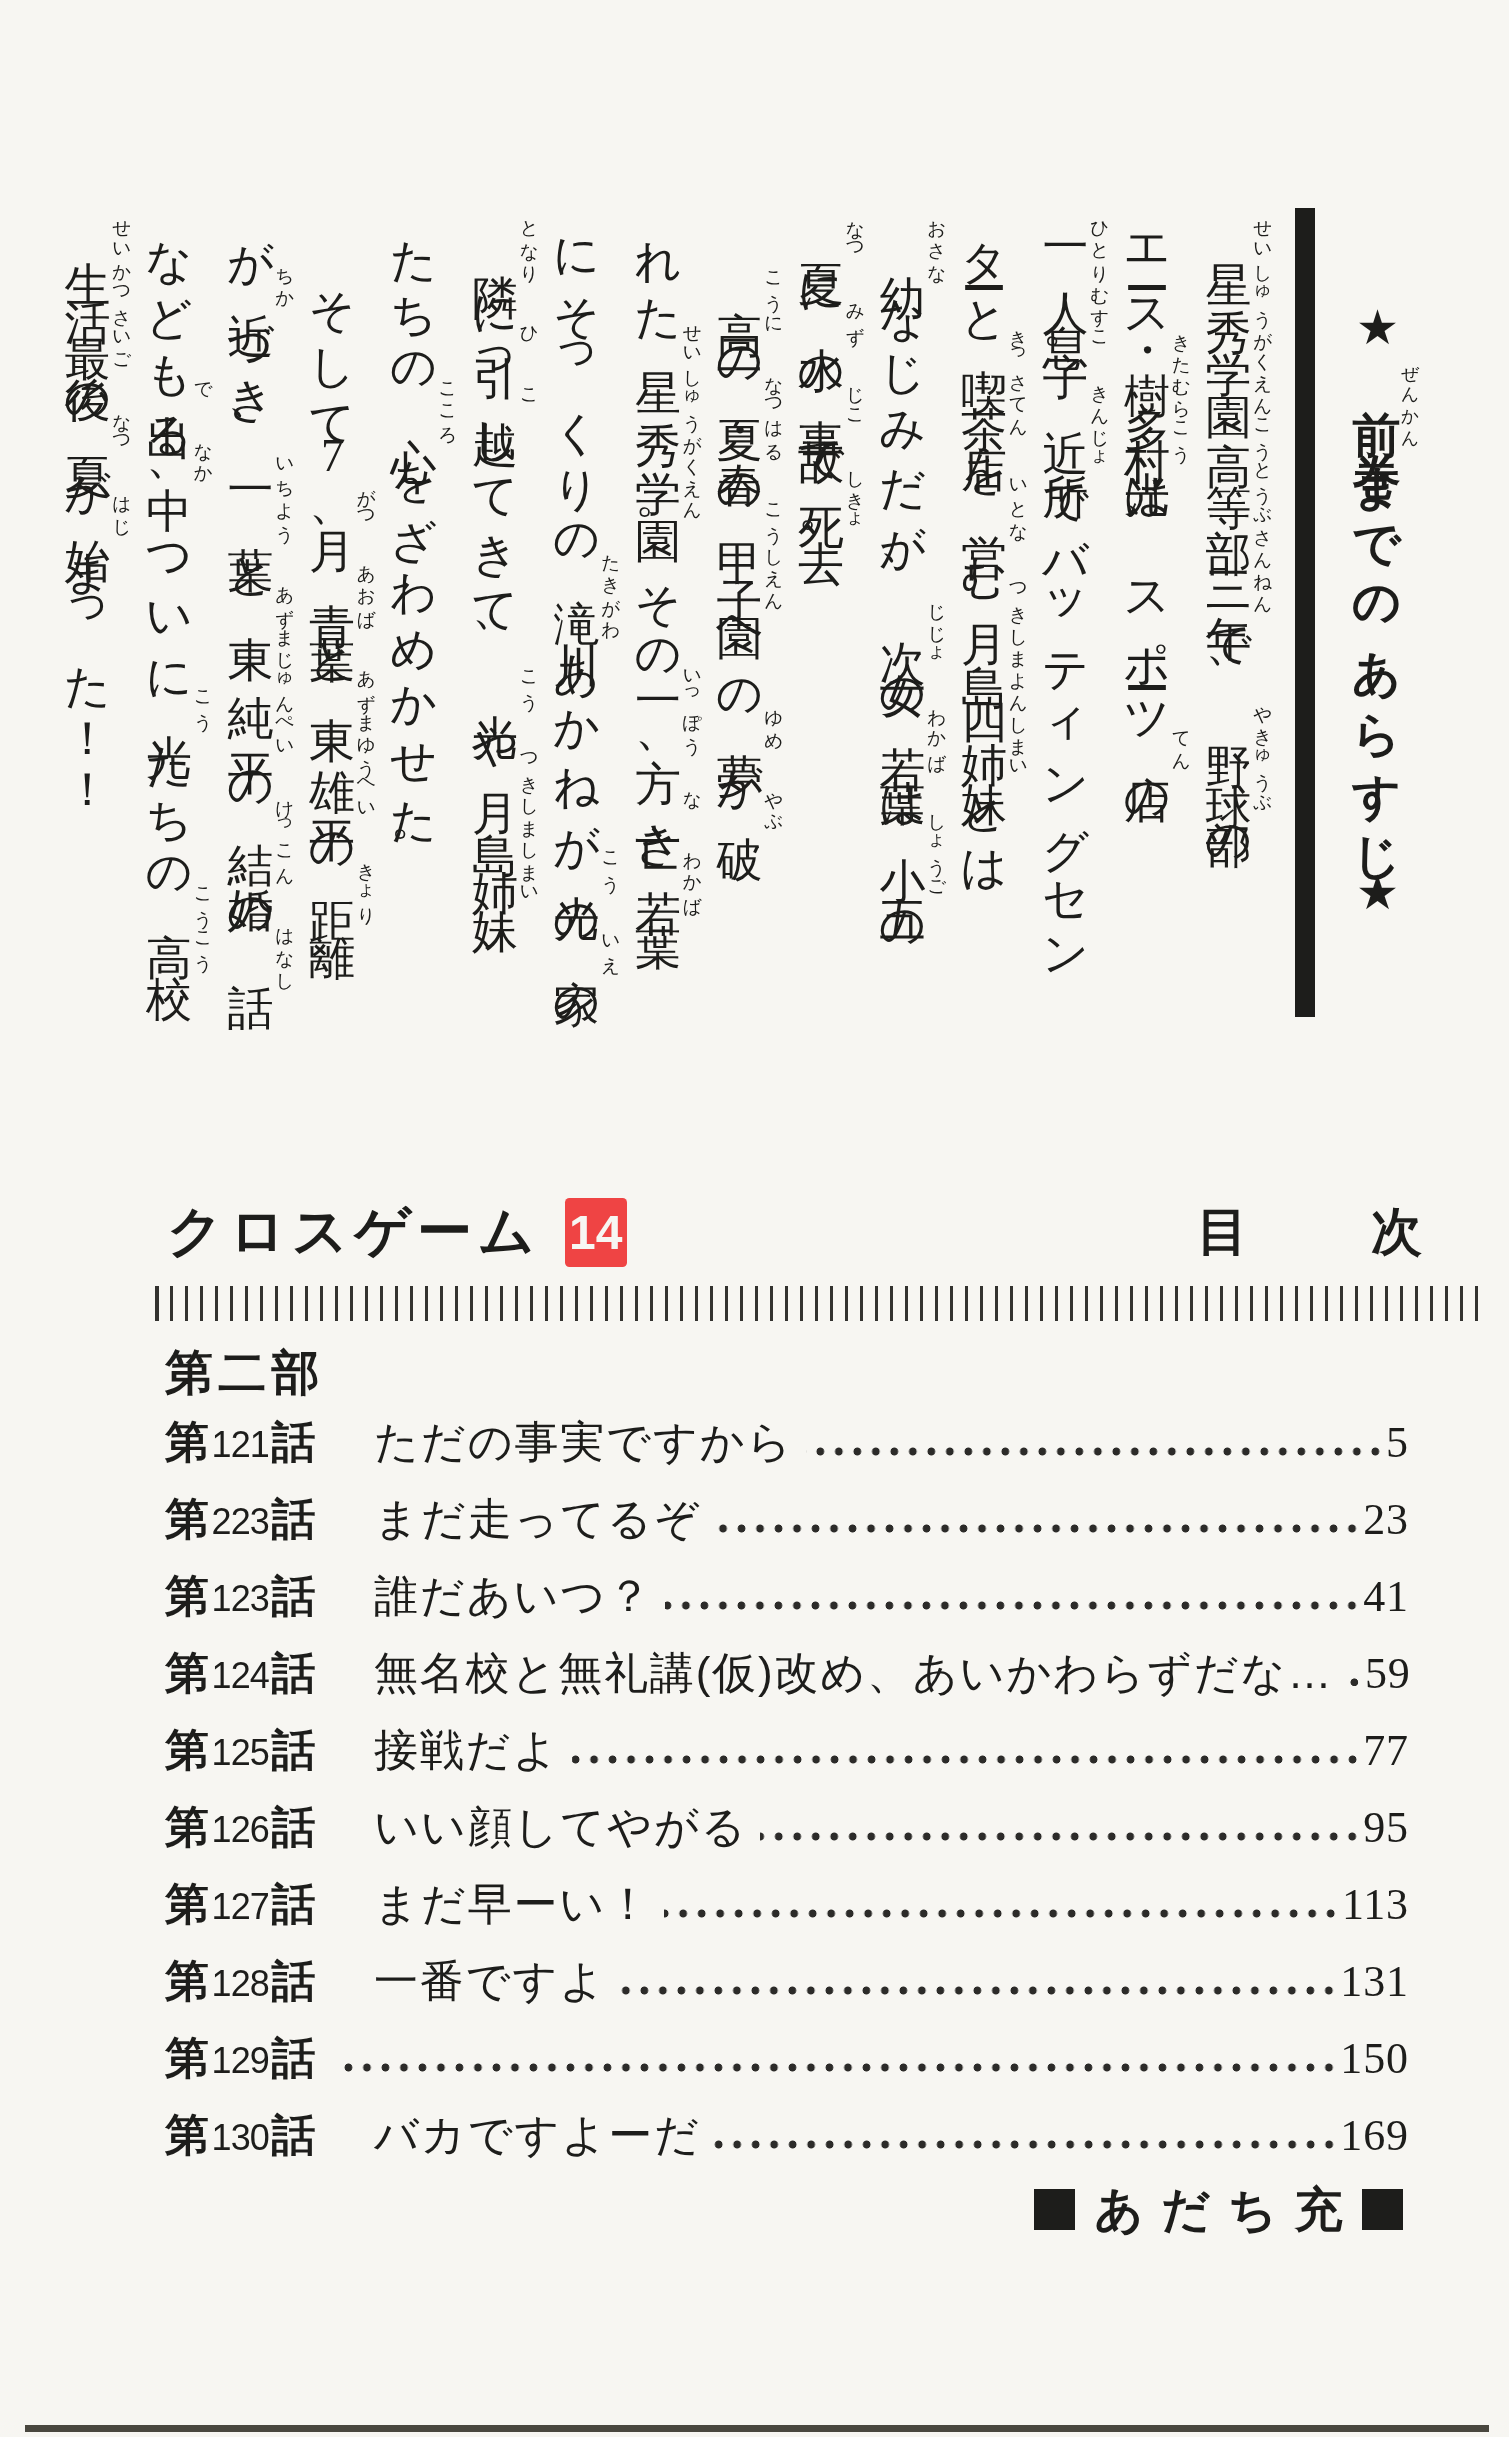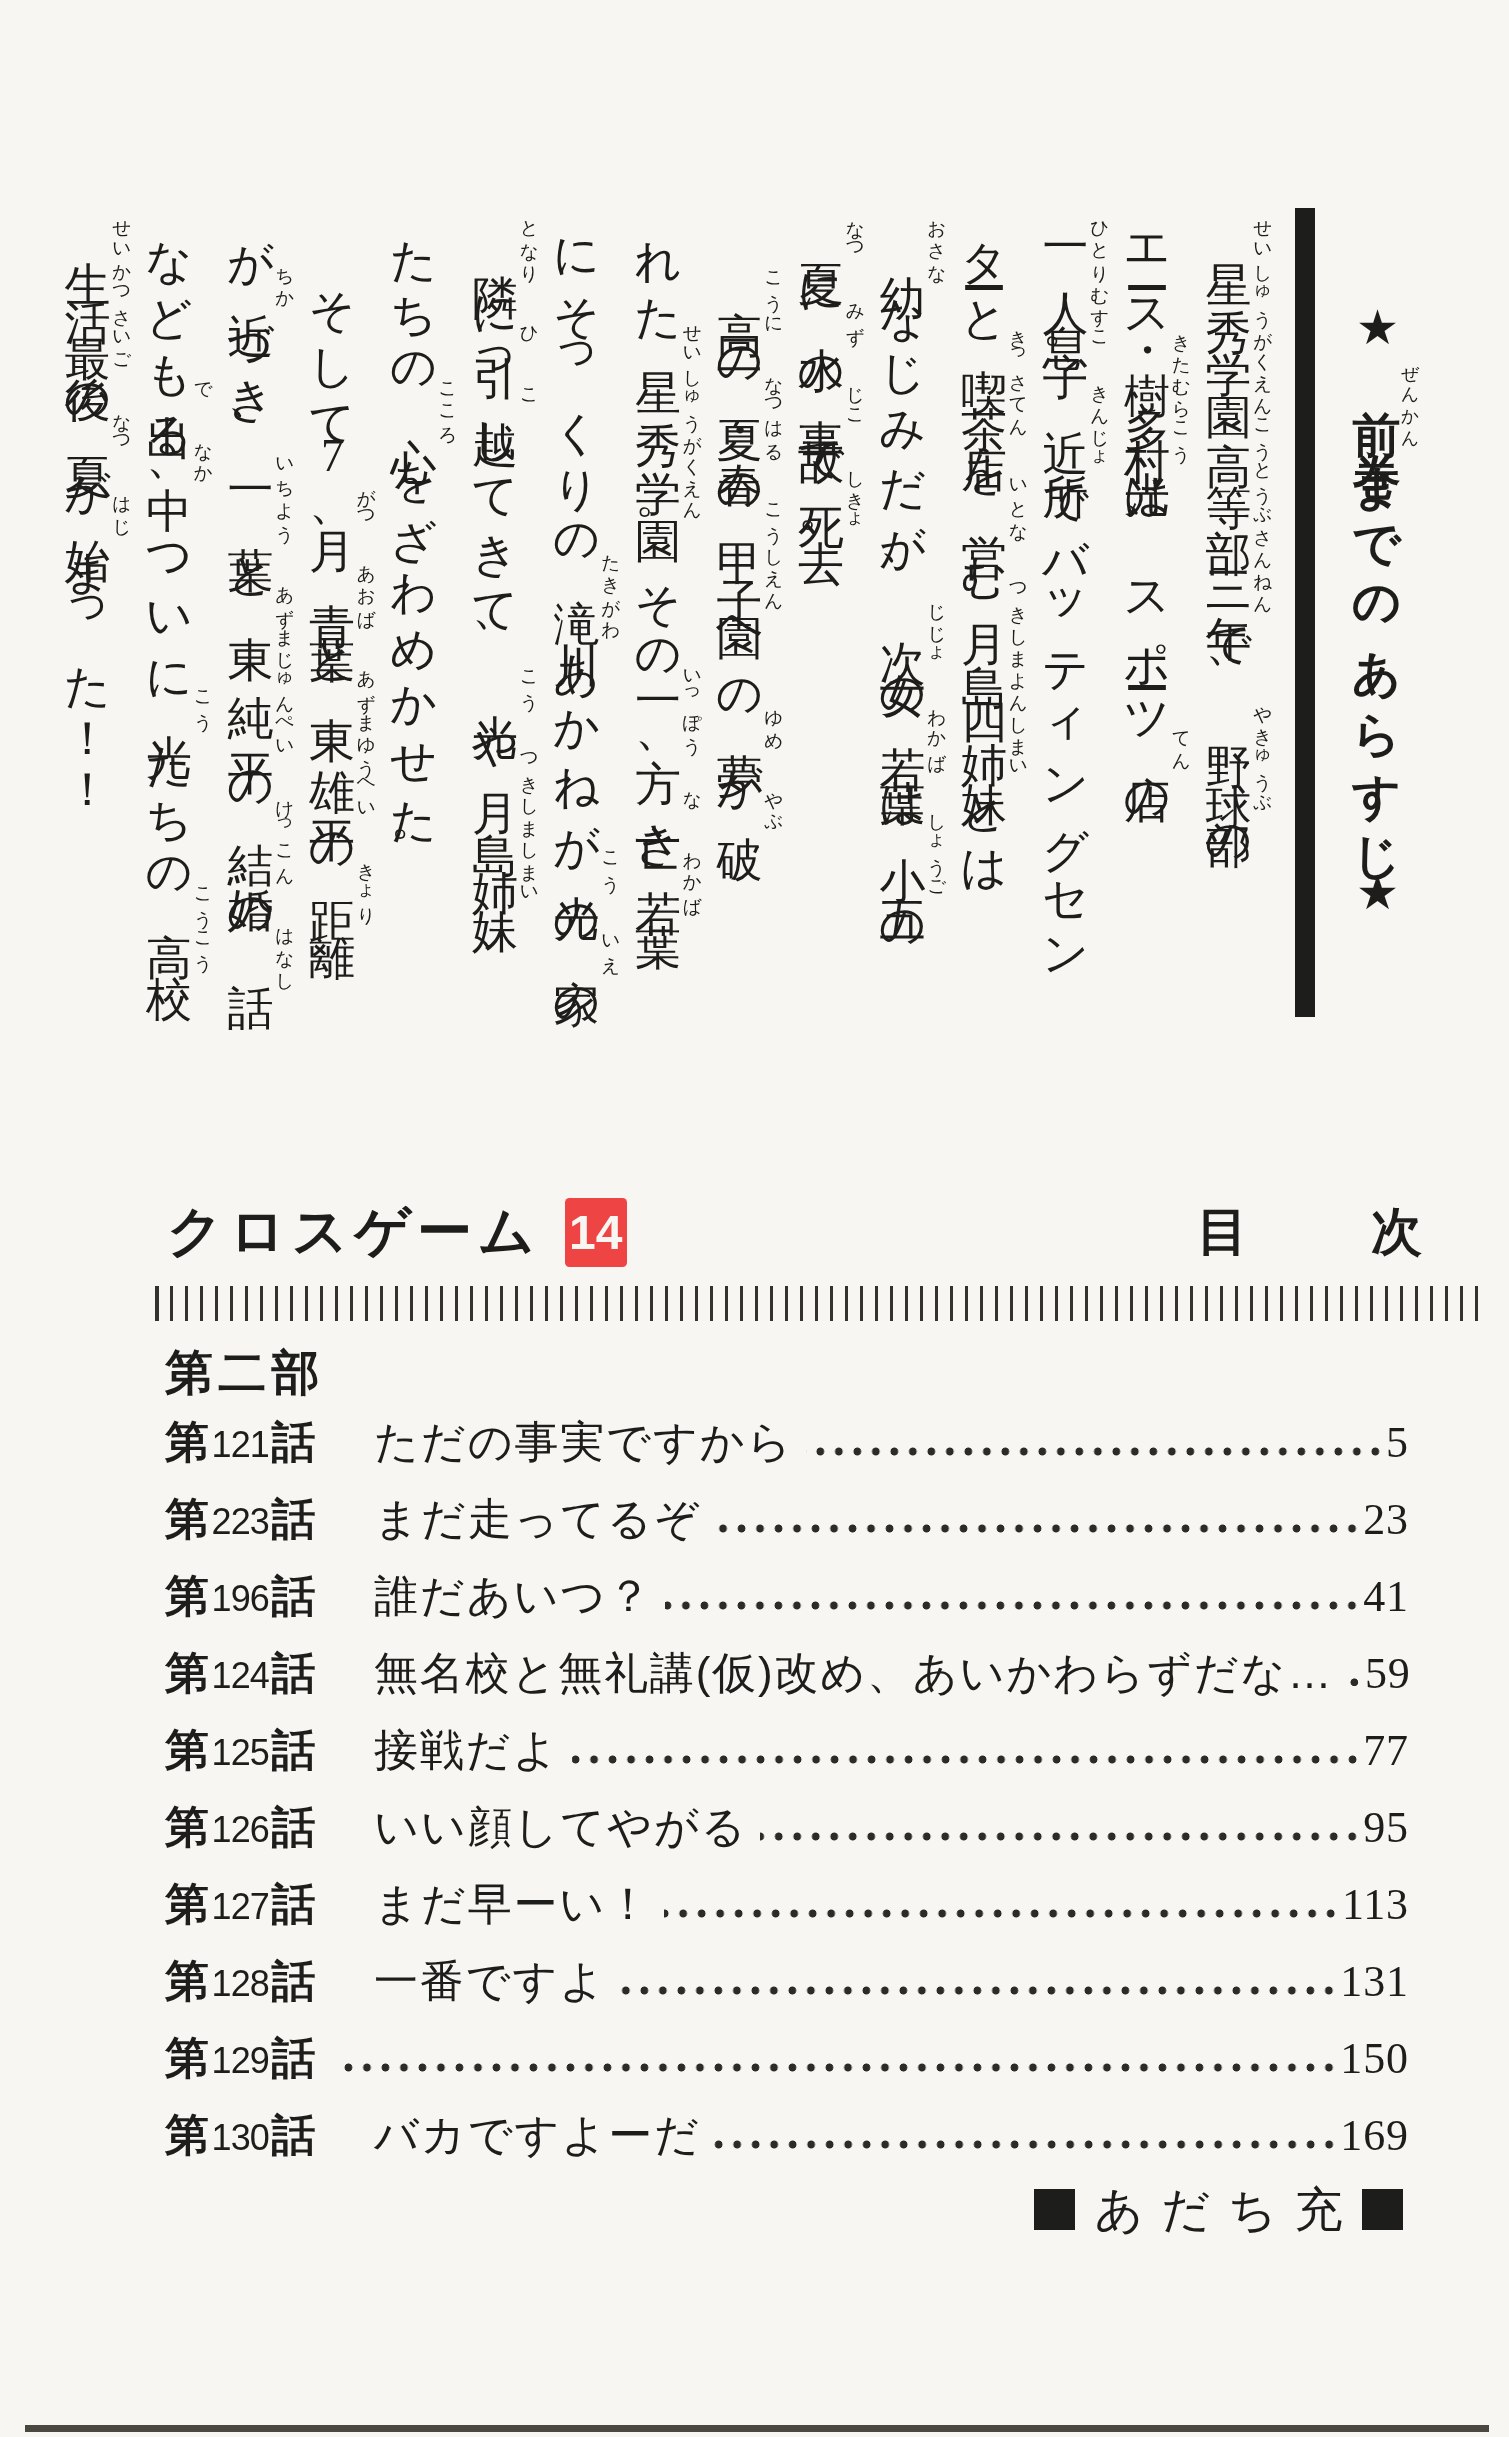--- a/index.html
+++ b/index.html
@@ -79,21 +79,21 @@
   }
   .row-page{
     font-family:"Liberation Serif","DejaVu Serif",serif;
     font-size:44px;text-align:right;letter-spacing:0.9px;flex:none;
   }
   
   .author{
     position:absolute;top:2184px;right:107px;height:51px;
     display:flex;align-items:center;gap:19.4px;
     font-family:"Liberation Sans","DejaVu Sans",sans-serif;
-    font-weight:normal;font-size:48px;
+    font-weight:bold;font-size:48px;
   }
   .author .name{letter-spacing:17.6px;margin-right:-17.6px;}
   .sq{width:41px;height:41px;background:#1d1d1b;flex:none;}
   .bottom-bar{
     position:absolute;left:25px;top:2425px;width:1464px;height:7px;
     background:#49473f;
   }
 </style>
 </head>
 <body>
@@ -137,21 +137,21 @@
           <span class="num">223</span>
           <span>話</span>
         </span>
         <span class="row-title">まだ走ってるぞ</span>
         <span class="leader"></span>
         <span class="row-page">23</span>
       </div>
       <div class="toc-row">
         <span class="row-no">
           <span>第</span>
-          <span class="num">196</span>
+          <span class="num">123</span>
           <span>話</span>
         </span>
         <span class="row-title">誰だあいつ？</span>
         <span class="leader"></span>
         <span class="row-page">41</span>
       </div>
       <div class="toc-row">
         <span class="row-no">
           <span>第</span>
           <span class="num">124</span>

